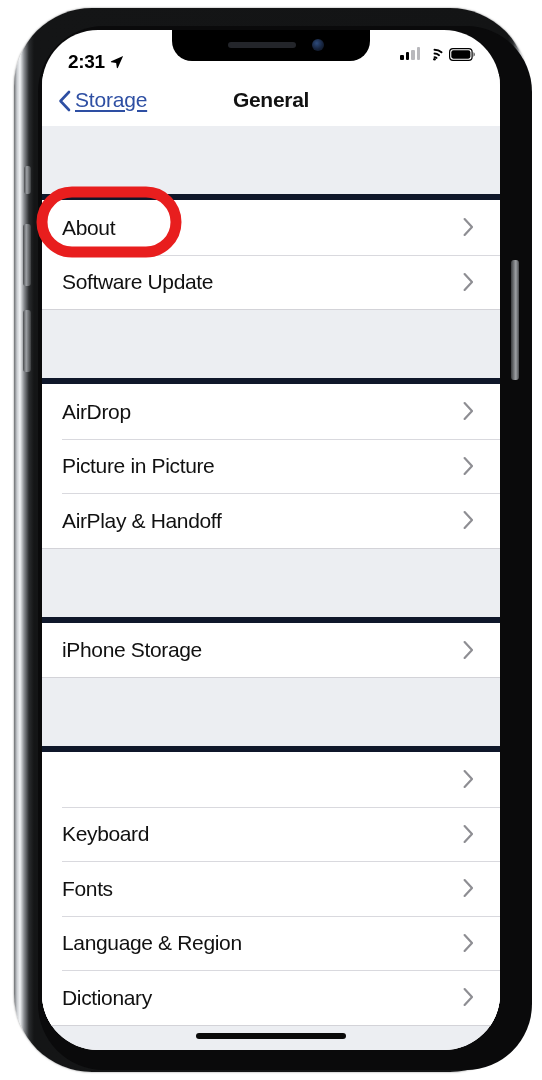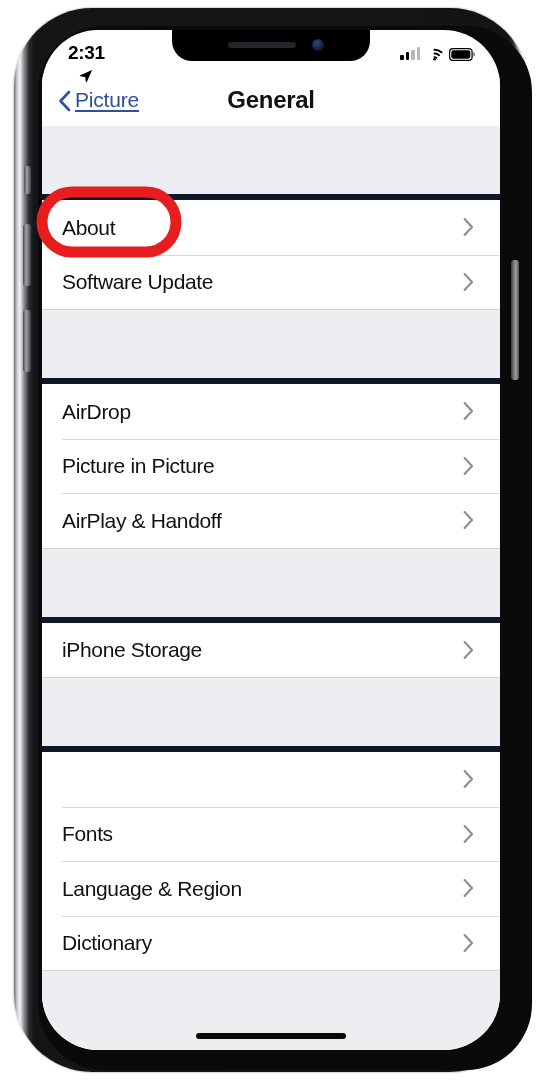--- a/index.html
+++ b/index.html
@@ -108,21 +108,20 @@
     justify-content: space-between;
     padding: 0 24px 0 26px;
     box-sizing: border-box;
     color: #000;
   }
   #status-left {
     display: flex;
     align-items: center;
     gap: 5px;
     margin-top: 20px;
-    flex-direction: column;
   }
   #status-time {
     font-size: 19px;
     font-weight: bold;
     letter-spacing: -0.3px;
   }
   #status-right {
     display: flex;
     align-items: center;
     gap: 6px;
@@ -158,21 +157,21 @@
     font-size: 21px;
     color: #2e4fa3;
     text-decoration: underline;
     text-underline-offset: 3px;
     letter-spacing: -0.2px;
   }
   #nav-title {
     position: absolute;
     left: 0; right: 0;
     text-align: center;
-    font-size: 24px;
+    font-size: 21px;
     font-weight: bold;
     color: #121212;
     letter-spacing: -0.3px;
     pointer-events: none;
   }
 
   
   #settings-list {
     position: absolute;
     top: 96px; left: 0; right: 0; bottom: 0;
@@ -287,21 +286,21 @@
         <path d="M24.6 4.3 C25.9 4.7 25.9 8.3 24.6 8.7 Z" fill="#000"></path>
       </svg>
     </div>
   </div>
 
   <div id="nav-bar">
     <div id="back-button">
       <svg id="back-chevron-icon" width="13" height="22" viewBox="0 0 13 22">
         <path d="M11 2 L2.5 11 L11 20" stroke="#2e4fa3" stroke-width="2.6" fill="none" stroke-linecap="round" stroke-linejoin="round"></path>
       </svg>
-      <span id="back-label">Picture</span>
+      <span id="back-label">Storage</span>
     </div>
     <div id="nav-title">General</div>
   </div>
 
   <div id="settings-list">
       <div class="section-gap" style="height: 48px;"></div>
       <div class="list-section">
         <div class="list-row">
           <span class="row-label">About</span>
           <svg class="row-chevron" width="11" height="19" viewBox="0 0 11 19">
@@ -346,20 +345,26 @@
         </div>
       </div>
       <div class="section-gap" style="height: 48px;"></div>
       <div class="list-section">
         <div class="list-row">
           <svg class="row-chevron" width="11" height="19" viewBox="0 0 11 19">
             <path d="M1.6 1.6 L9 9.5 L1.6 17.4" stroke="#8e8e93" stroke-width="2.2" fill="none" stroke-linecap="round" stroke-linejoin="round"></path>
           </svg>
         </div>
         <div class="list-row">
+          <span class="row-label">Keyboard</span>
+          <svg class="row-chevron" width="11" height="19" viewBox="0 0 11 19">
+            <path d="M1.6 1.6 L9 9.5 L1.6 17.4" stroke="#8e8e93" stroke-width="2.2" fill="none" stroke-linecap="round" stroke-linejoin="round"></path>
+          </svg>
+        </div>
+        <div class="list-row">
           <span class="row-label">Fonts</span>
           <svg class="row-chevron" width="11" height="19" viewBox="0 0 11 19">
             <path d="M1.6 1.6 L9 9.5 L1.6 17.4" stroke="#8e8e93" stroke-width="2.2" fill="none" stroke-linecap="round" stroke-linejoin="round"></path>
           </svg>
         </div>
         <div class="list-row">
           <span class="row-label">Language &amp; Region</span>
           <svg class="row-chevron" width="11" height="19" viewBox="0 0 11 19">
             <path d="M1.6 1.6 L9 9.5 L1.6 17.4" stroke="#8e8e93" stroke-width="2.2" fill="none" stroke-linecap="round" stroke-linejoin="round"></path>
           </svg>

